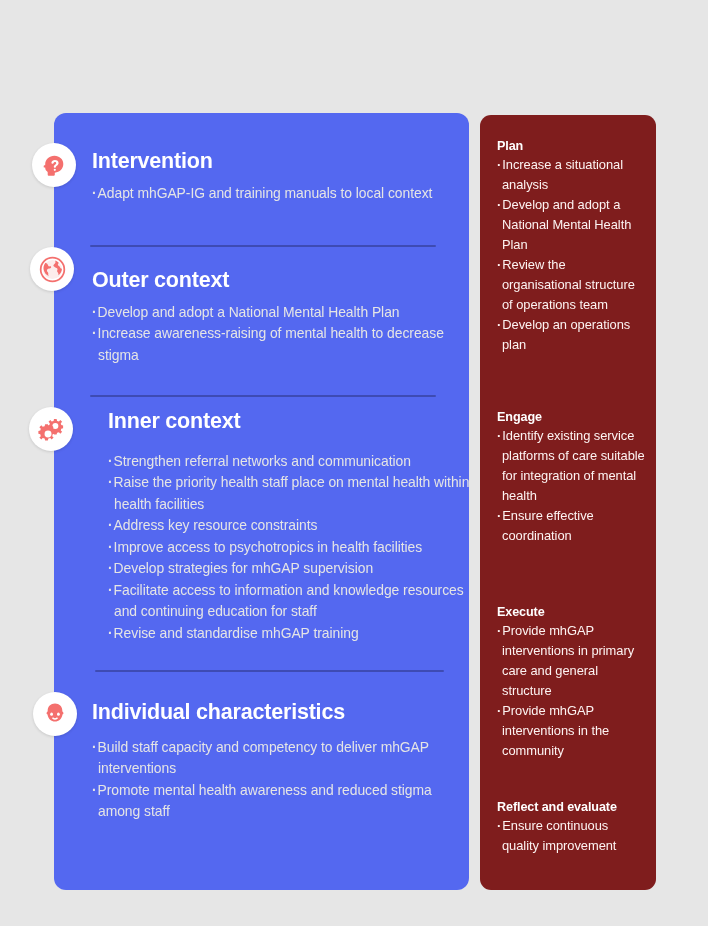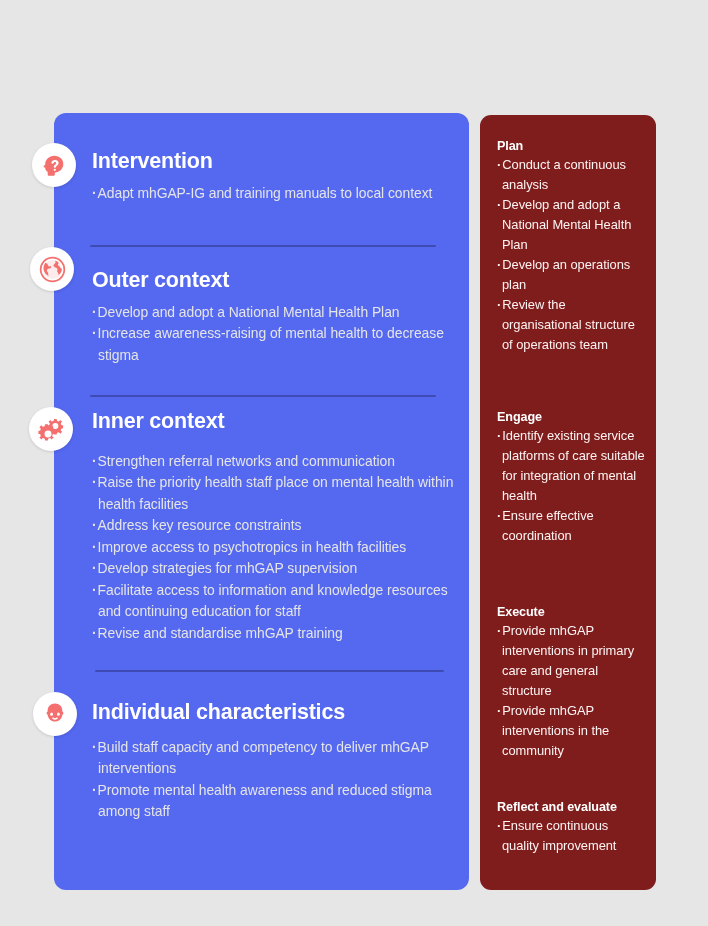--- a/index.html
+++ b/index.html
@@ -165,21 +165,21 @@
     </div>
 
     <div class="blue-section" style="top:156px;">
       <h2 class="sec-title">Outer context</h2>
       <ul class="sec-list">
         <li>Develop  and adopt a National Mental Health Plan</li>
         <li>Increase awareness-raising of mental health to decrease stigma</li>
       </ul>
     </div>
 
-    <div class="blue-section" style="top:297px;">
+    <div class="blue-section" style="top:297px;margin-left:16px;">
       <h2 class="sec-title">Inner context</h2>
       <ul class="sec-list" style="margin-top:17px;">
         <li>Strengthen referral networks and communication</li>
         <li>Raise the priority health staff place on mental health within health facilities</li>
         <li>Address key resource constraints</li>
         <li>Improve access to psychotropics in health facilities</li>
         <li>Develop strategies for mhGAP supervision</li>
         <li>Facilitate access to information and knowledge resources and continuing education for staff</li>
         <li>Revise and standardise mhGAP training</li>
       </ul>
@@ -239,24 +239,24 @@
         <path d="M11.9 18.2c.6.5 1.3.8 2.1.8s1.5-.3 2.1-.8" fill="none" stroke="#ffffff" stroke-width="1.5" stroke-linecap="round"></path>
       </svg>
     </span>
   </div>
 
   <div id="right-panel">
 
     <div class="pink-section" style="top:23px;">
       <h3 class="pink-title">Plan</h3>
       <ul class="pink-list">
-        <li>Conduct a continuous analysis</li>
+        <li>Increase a situational analysis</li>
         <li>Develop and adopt a National Mental Health Plan</li>
+        <li>Review the organisational structure of operations team</li>
         <li>Develop an operations plan</li>
-        <li>Review the organisational structure of operations team</li>
       </ul>
     </div>
 
     <div class="pink-section" style="top:294px;">
       <h3 class="pink-title">Engage</h3>
       <ul class="pink-list">
         <li>Identify existing service platforms of care suitable for integration of mental health</li>
         <li>Ensure effective coordination</li>
       </ul>
     </div>

